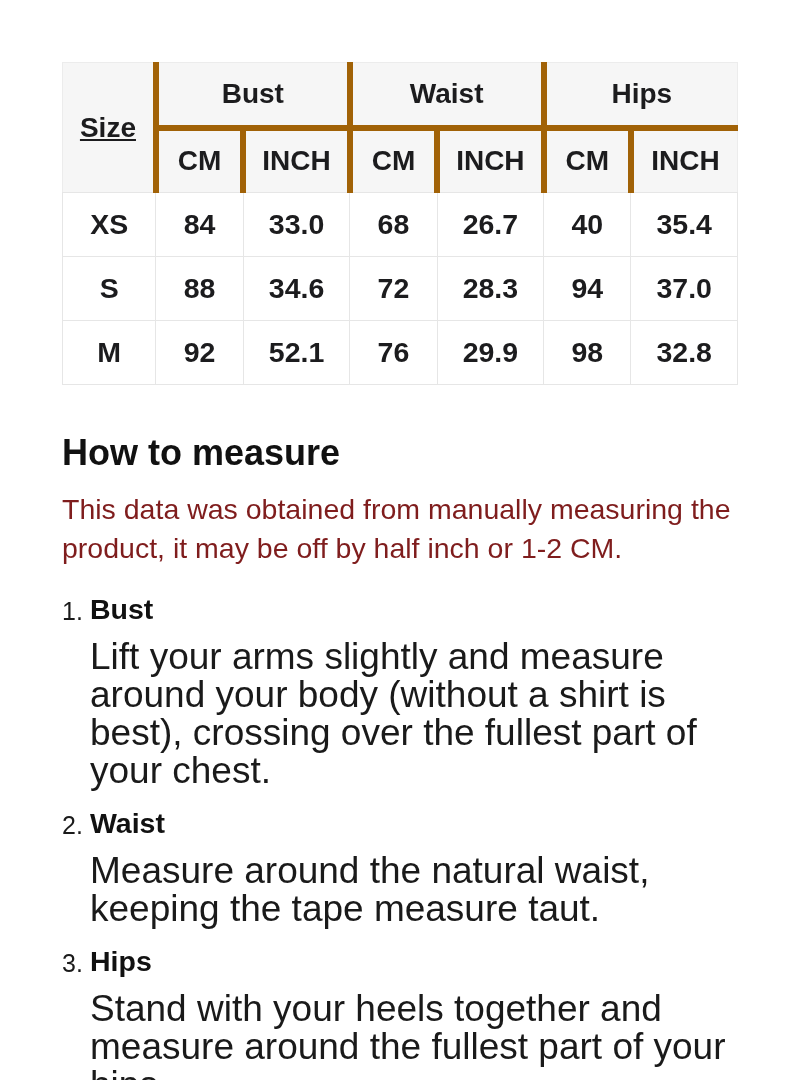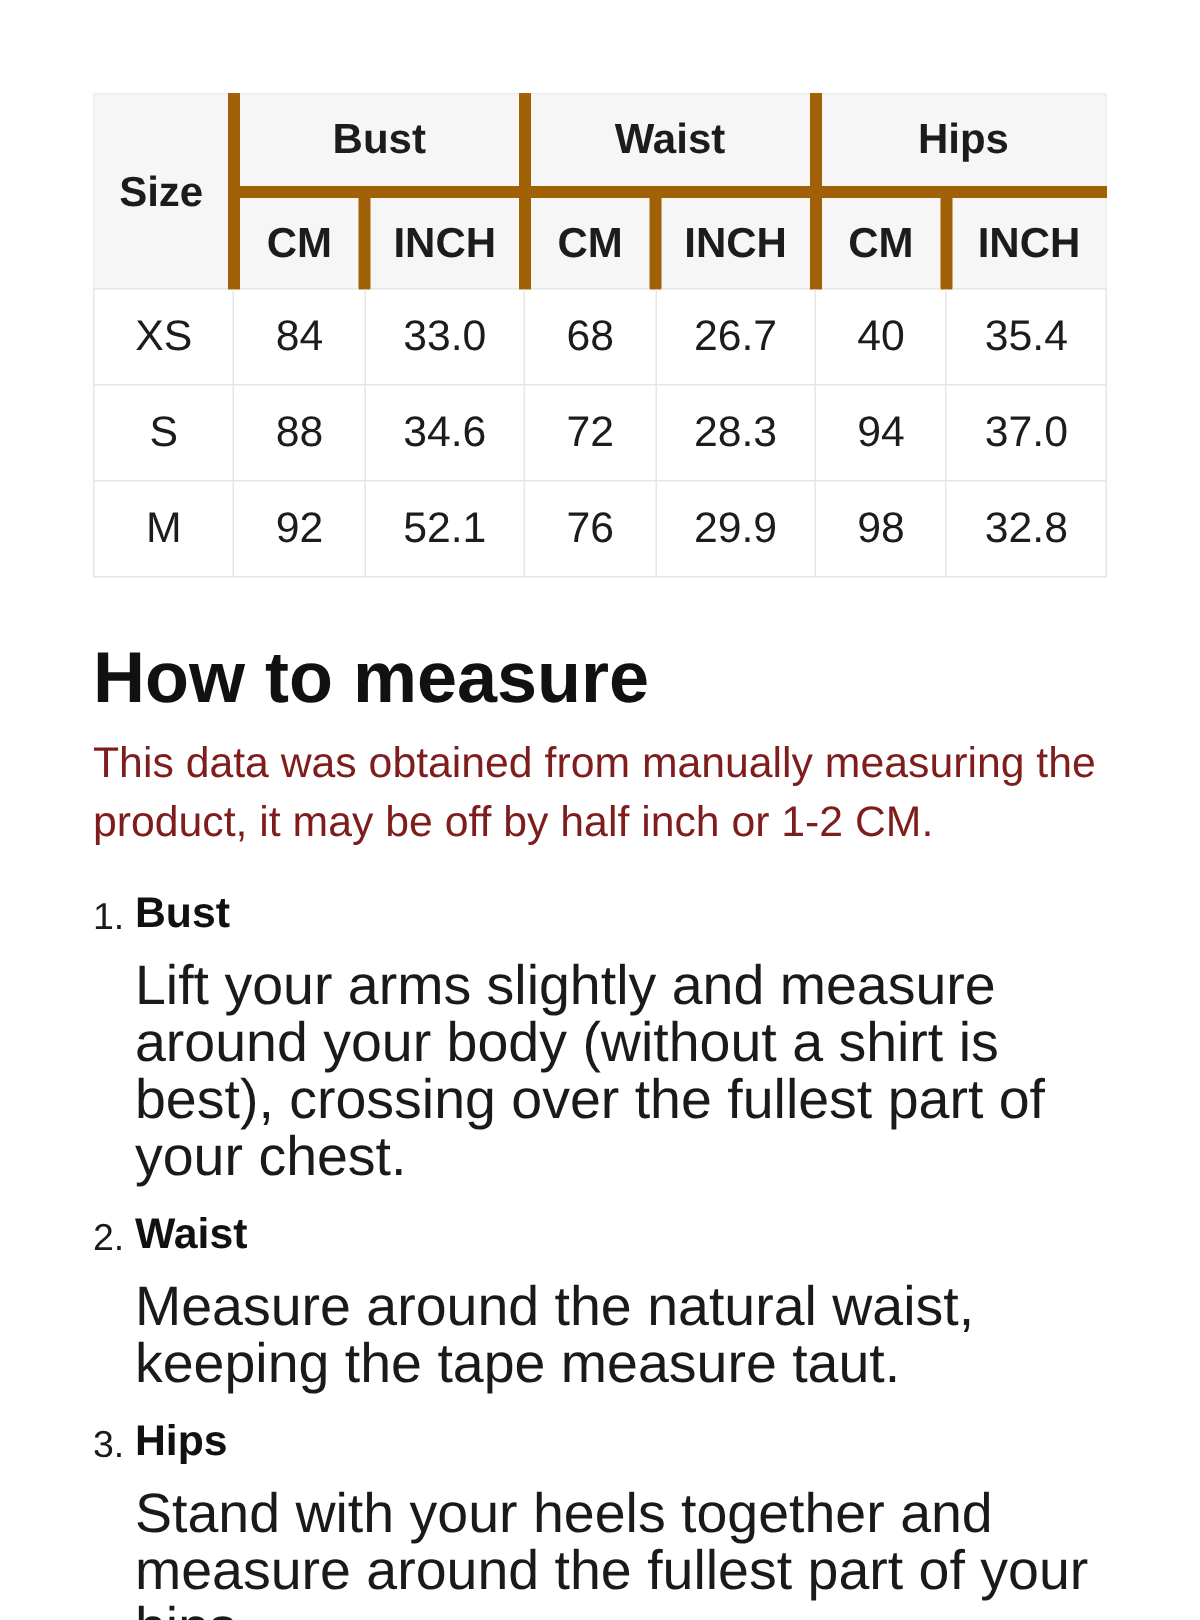--- a/index.html
+++ b/index.html
@@ -22,44 +22,44 @@
     table-layout: fixed;
     text-align: center;
     color: #1c1c1e;
   }
   table.size-table col.c-size  { width: 13.76%; }
   table.size-table col.c-cm    { width: 12.87%; }
   table.size-table col.c-inch  { width: 15.68%; }
 
   table.size-table thead th {
     background: #f6f6f6;
-    border: 8px solid #a16207;
+    border: 6px solid #a16207;
     font-weight: bold;
     font-size: 28px;
   }
   table.size-table thead tr { height: 65px; }
   table.size-table thead tr.units-row th { border-bottom: 1px solid #e6e6e6; }
-  table.size-table thead th.corner { border-bottom: 1px solid #e6e6e6; }
+  table.size-table thead th.corner { border-bottom: 1px solid #e6e6e6; text-decoration: underline; }
   table.size-table thead tr:first-child th { border-top: 1px solid #ececec; }
   table.size-table thead th:first-child { border-left: 1px solid #ececec; }
   table.size-table thead th:last-child { border-right: 1px solid #ececec; }
 
   table.size-table tbody tr { height: 64px; }
   table.size-table tbody td {
     border: 1px solid #e6e6e6;
     background: #ffffff;
     font-size: 28.5px;
-    font-weight: normal;
+    font-weight: bold;
     margin-left: 35px;
   }
 
   
   h2.htm-title {
     margin: 46px 0 16px 0;
-    font-size: 48px;
+    font-size: 36px;
     line-height: 43px;
     font-weight: bold;
     color: #111111;
   }
   p.htm-intro {
     margin: 0 0 24px 0;
     font-size: 28.5px;
     line-height: 39px;
     color: #7f1d1d;
     width: 676px;

